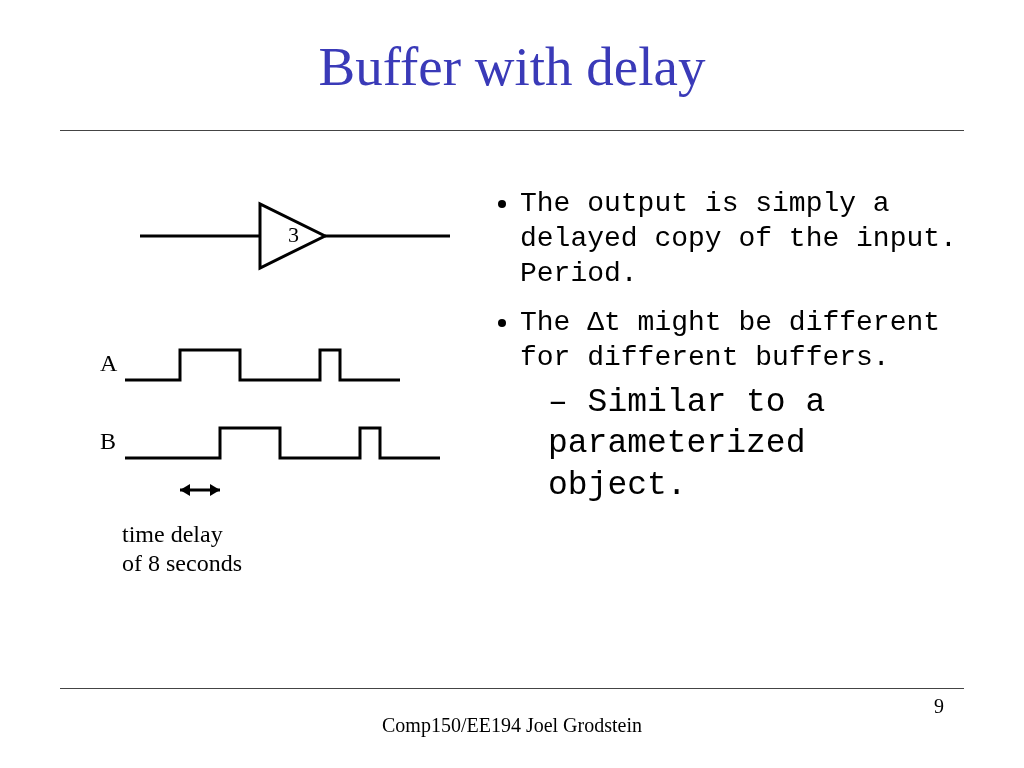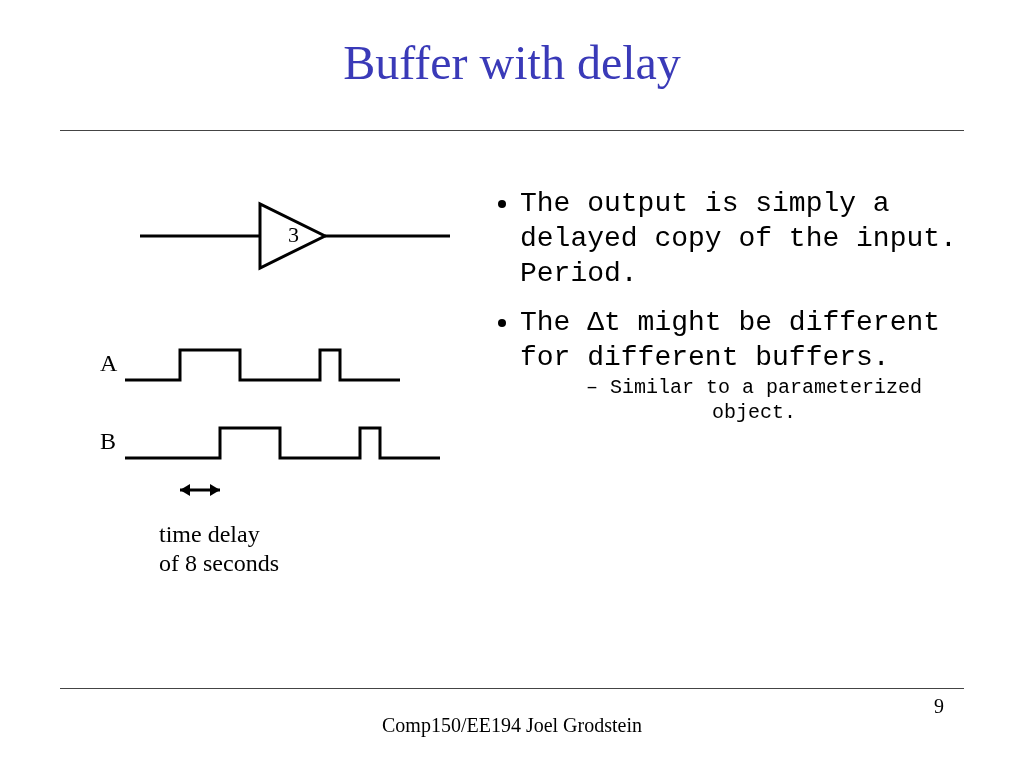--- a/index.html
+++ b/index.html
@@ -9,21 +9,21 @@
       background: #fff;
       font-family: "Times New Roman", Times, serif;
       position: relative;
     }
     .title-wrap {
       text-align: center;
       padding-top: 35px;
     }
     .title {
       color: #3a3ab8;
-      font-size: 48px;
+      font-size: 55px;
       font-weight: normal;
     }
     .hr-top {
       position: absolute;
       left: 60px;
       right: 60px;
       top: 130px;
       border: none;
       border-top: 1px solid #444;
     }
@@ -50,23 +50,22 @@
       color: #000;
       font-family: Liberation Mono, monospace;
     }
     .bullet-list > li {
       margin-bottom: 14px;
       line-height: 1.25;
     }
     .sub-list {
       list-style: none;
       padding-left: 28px;
-      margin-top: 0;
-      font-size: 20px;
-      text-align: center;
+      margin-top: 7px;
+      font-size: 33px;
     }
     .sub-list > li::before {
       content: "–  ";
     }
     .diagram {
       position: absolute;
       left: 80px;
       top: 50px;
     }
     .buffer-value {
@@ -82,21 +81,20 @@
       color: #000;
     }
     .label-a { left: 20px; top: 150px; }
     .label-b { left: 20px; top: 228px; }
     .delay-text {
       position: absolute;
       left: 42px;
       top: 320px;
       font-size: 24px;
       line-height: 1.2;
-      margin-left: 37px;
     }
     .hr-bottom {
       position: absolute;
       left: 60px;
       right: 60px;
       top: 688px;
       border: none;
       border-top: 1px solid #444;
     }
     .footer {

